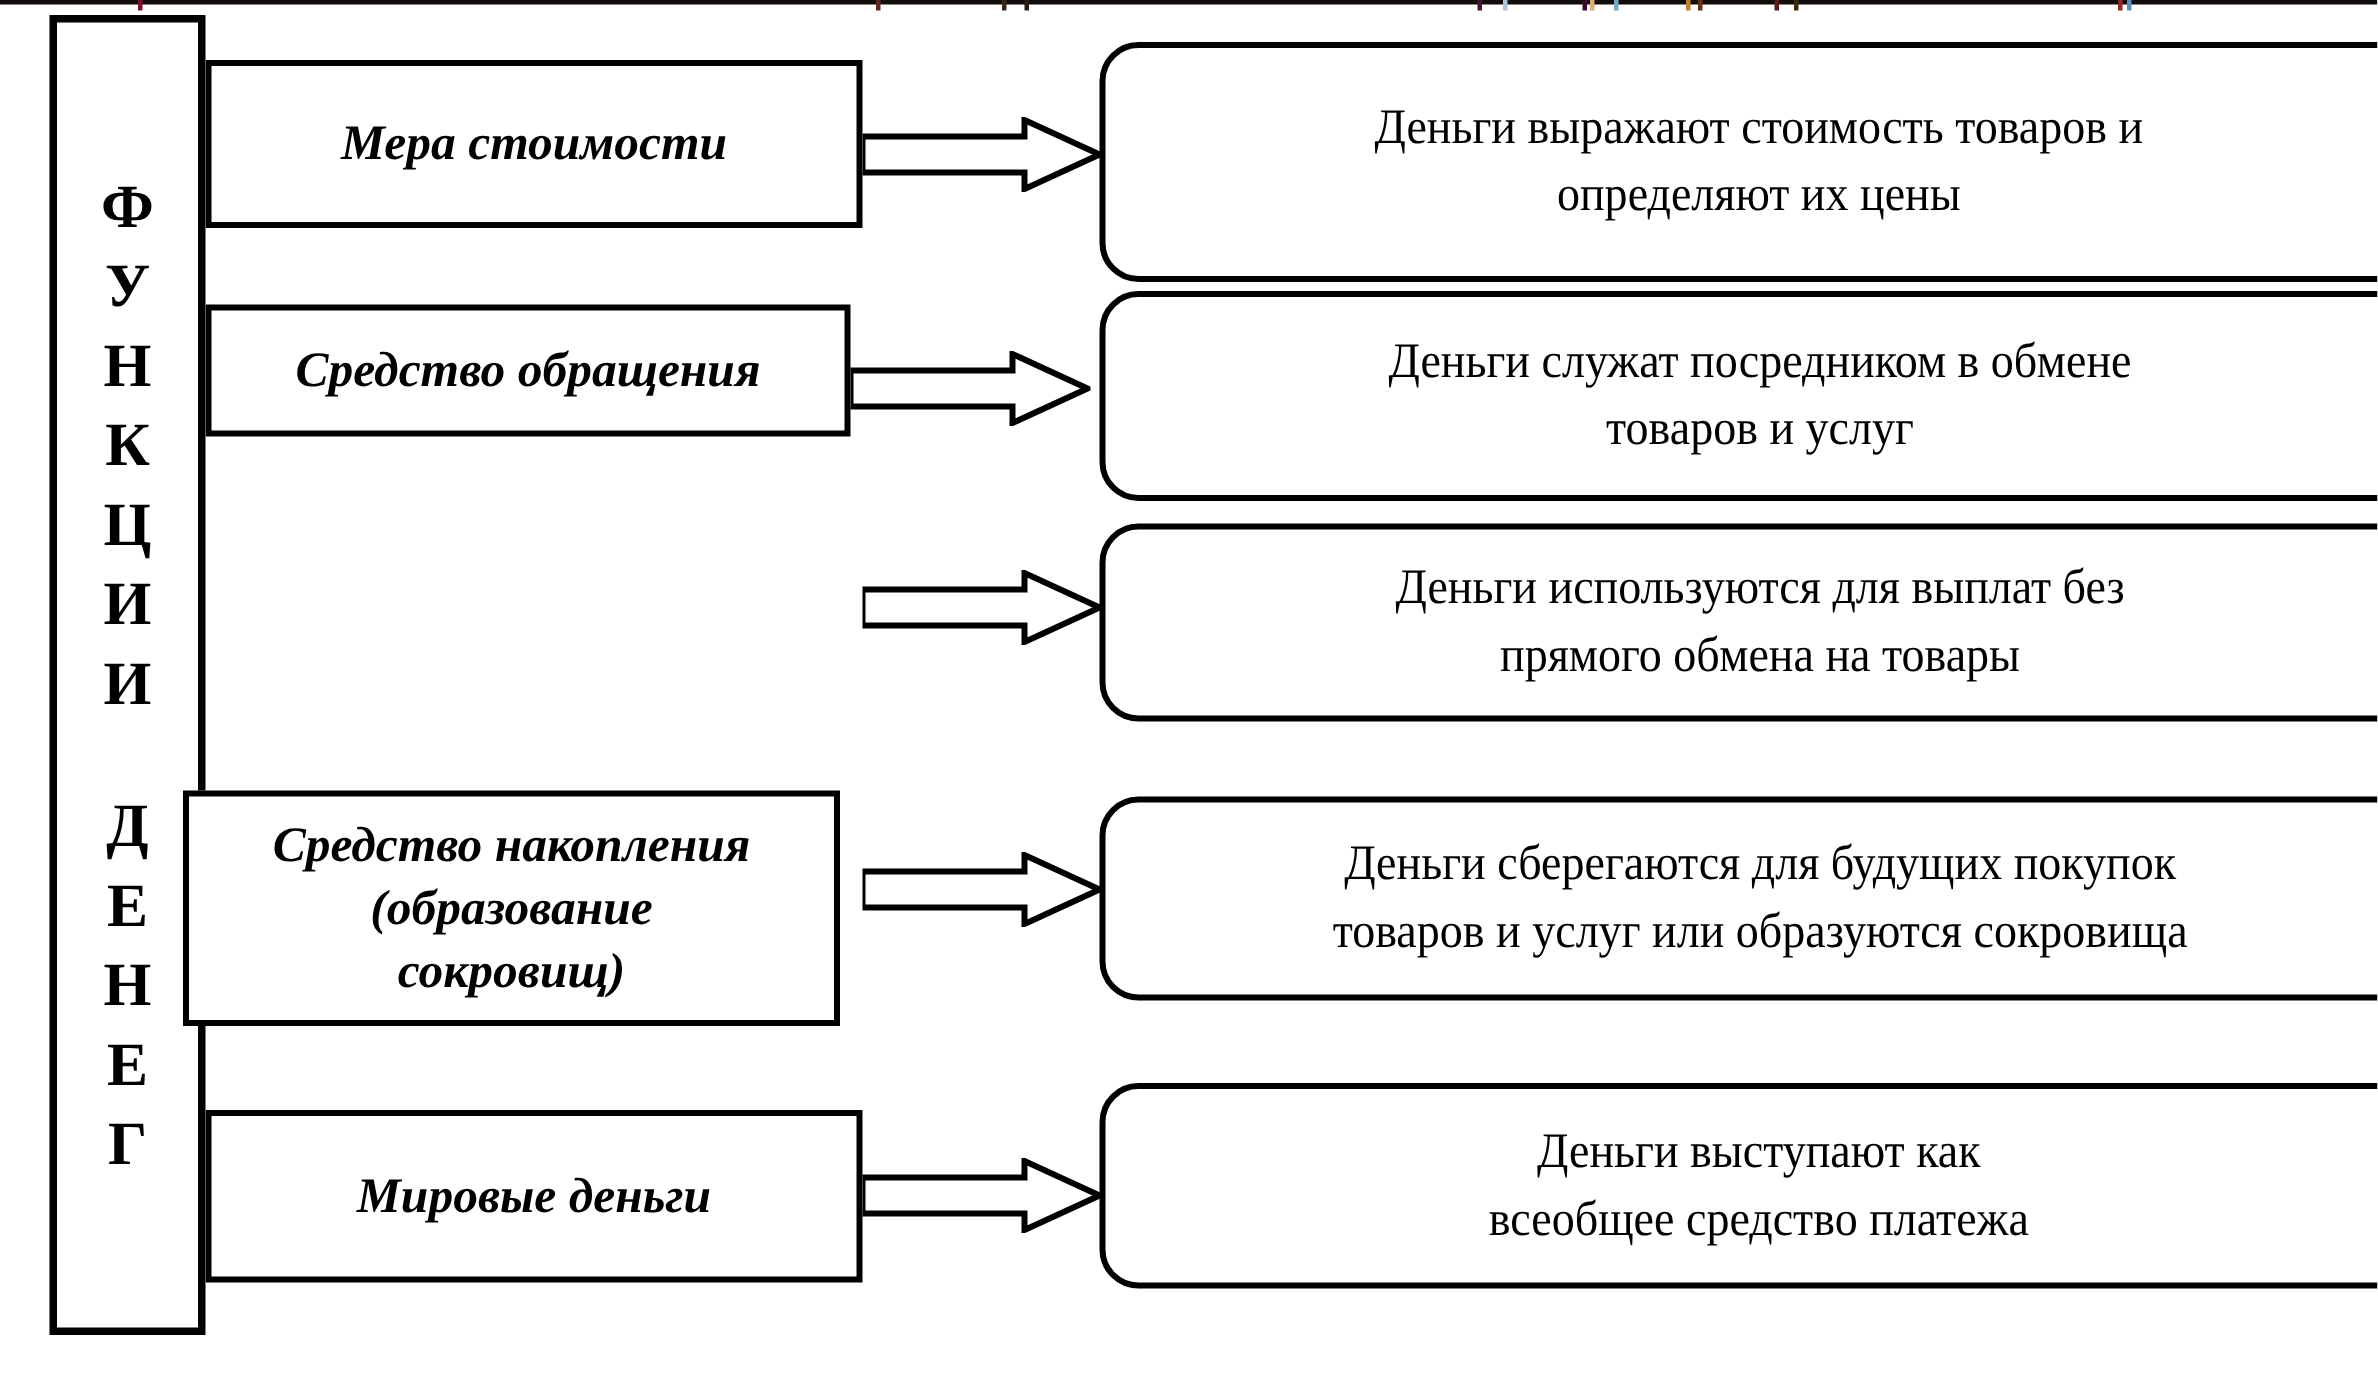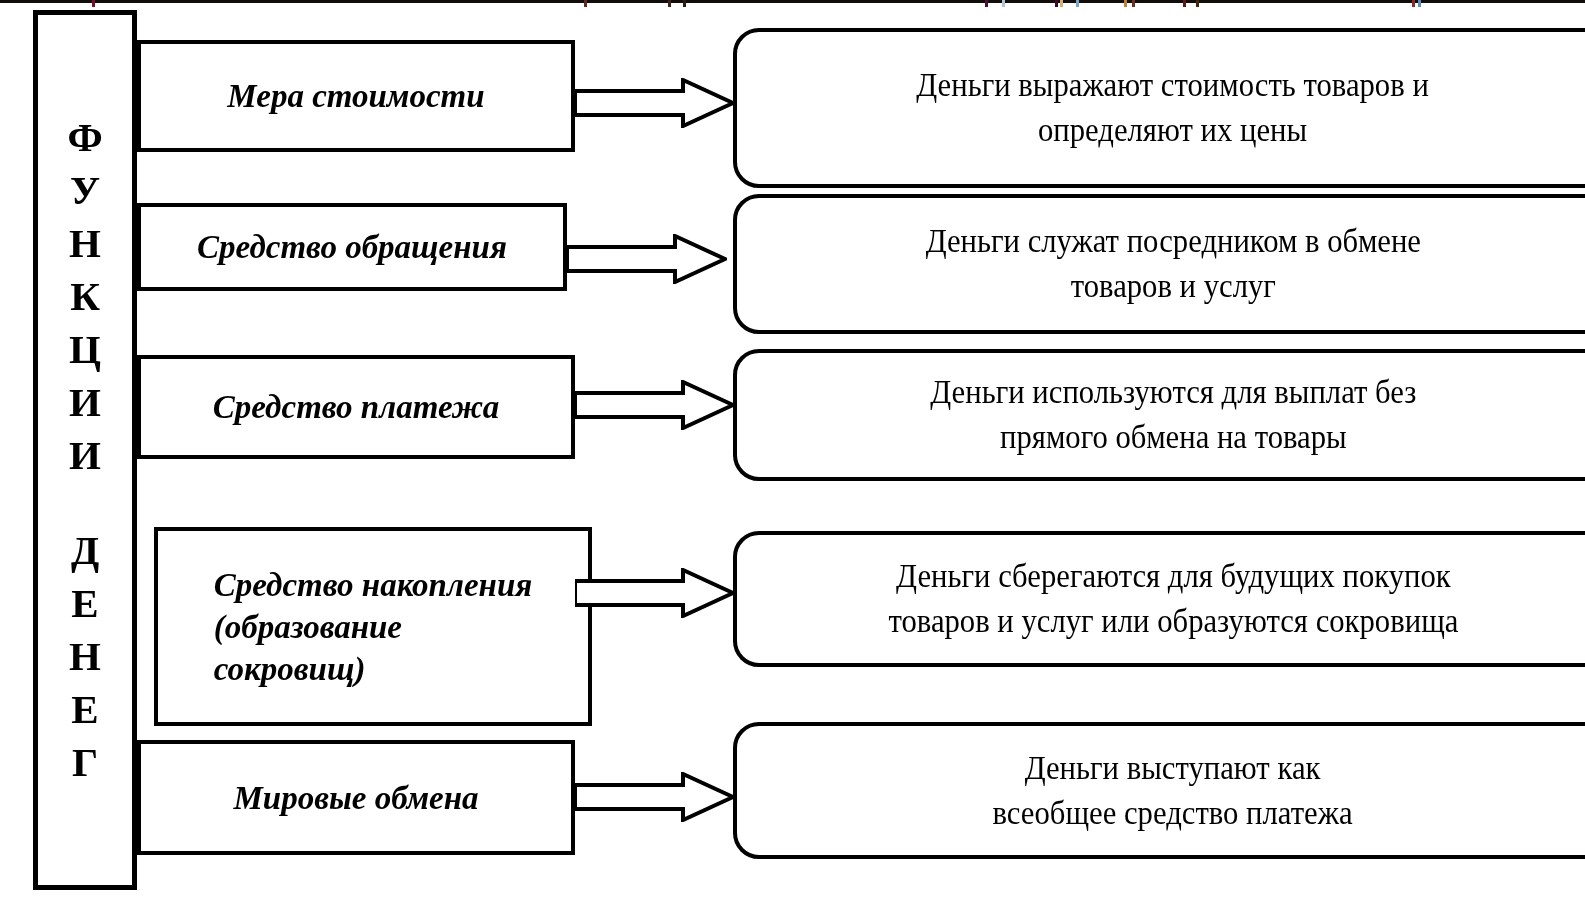--- a/index.html
+++ b/index.html
@@ -65,21 +65,21 @@
 
   
   .fbox {
     position: absolute;
     box-sizing: border-box;
     border: 4px solid #000;
     background: #fff;
     display: flex;
     align-items: center;
     justify-content: center;
-    text-align: left;
+    text-align: center;
   }
   .fbox-label {
     font-family: "Liberation Serif", "DejaVu Serif", serif;
     font-style: italic;
     font-weight: bold;
     font-size: 33px;
     line-height: 42px;
     color: #000;
     padding: 0 10px;
     white-space: pre-line;
@@ -176,50 +176,47 @@
   <div class="arrow" style="left:567px; top:234px; width:160px; height:50px;">
     <svg viewBox="0 0 160 50" width="160" height="50">
       <polygon points="0,13 108,13 108,2 158,25 108,48 108,37 0,37" fill="#ffffff" stroke="#000000" stroke-width="4" stroke-linejoin="miter"></polygon>
     </svg>
   </div>
   <div class="dbox" style="left:733px; top:194px; width:880px; height:140px;">
     <span class="dbox-text">Деньги служат посредником в обмене
 товаров и услуг</span>
   </div>
 
-  <div class="fbox" style="left:137px; top:355px; width:438px; height:104px;">
-    <span class="fbox-label">Средство платежа</span>
-  </div>
   <div class="arrow" style="left:575px; top:380px; width:160px; height:50px;">
     <svg viewBox="0 0 160 50" width="160" height="50">
       <polygon points="0,13 108,13 108,2 158,25 108,48 108,37 0,37" fill="#ffffff" stroke="#000000" stroke-width="4" stroke-linejoin="miter"></polygon>
     </svg>
   </div>
   <div class="dbox" style="left:733px; top:349px; width:880px; height:132px;">
     <span class="dbox-text">Деньги используются для выплат без
 прямого обмена на товары</span>
   </div>
 
-  <div class="fbox" style="left:154px; top:527px; width:438px; height:199px;">
+  <div class="fbox" style="left:122px; top:527px; width:438px; height:157px;">
     <span class="fbox-label">Средство накопления
 (образование
 сокровищ)</span>
   </div>
   <div class="arrow" style="left:575px; top:568px; width:160px; height:50px;">
     <svg viewBox="0 0 160 50" width="160" height="50">
       <polygon points="0,13 108,13 108,2 158,25 108,48 108,37 0,37" fill="#ffffff" stroke="#000000" stroke-width="4" stroke-linejoin="miter"></polygon>
     </svg>
   </div>
   <div class="dbox" style="left:733px; top:531px; width:880px; height:136px;">
     <span class="dbox-text">Деньги сберегаются для будущих покупок
 товаров и услуг или образуются сокровища</span>
   </div>
 
   <div class="fbox" style="left:137px; top:740px; width:438px; height:115px;">
-    <span class="fbox-label">Мировые обмена</span>
+    <span class="fbox-label">Мировые деньги</span>
   </div>
   <div class="arrow" style="left:575px; top:772px; width:160px; height:50px;">
     <svg viewBox="0 0 160 50" width="160" height="50">
       <polygon points="0,13 108,13 108,2 158,25 108,48 108,37 0,37" fill="#ffffff" stroke="#000000" stroke-width="4" stroke-linejoin="miter"></polygon>
     </svg>
   </div>
   <div class="dbox" style="left:733px; top:722px; width:880px; height:137px;">
     <span class="dbox-text">Деньги выступают как
 всеобщее средство платежа</span>
   </div>

